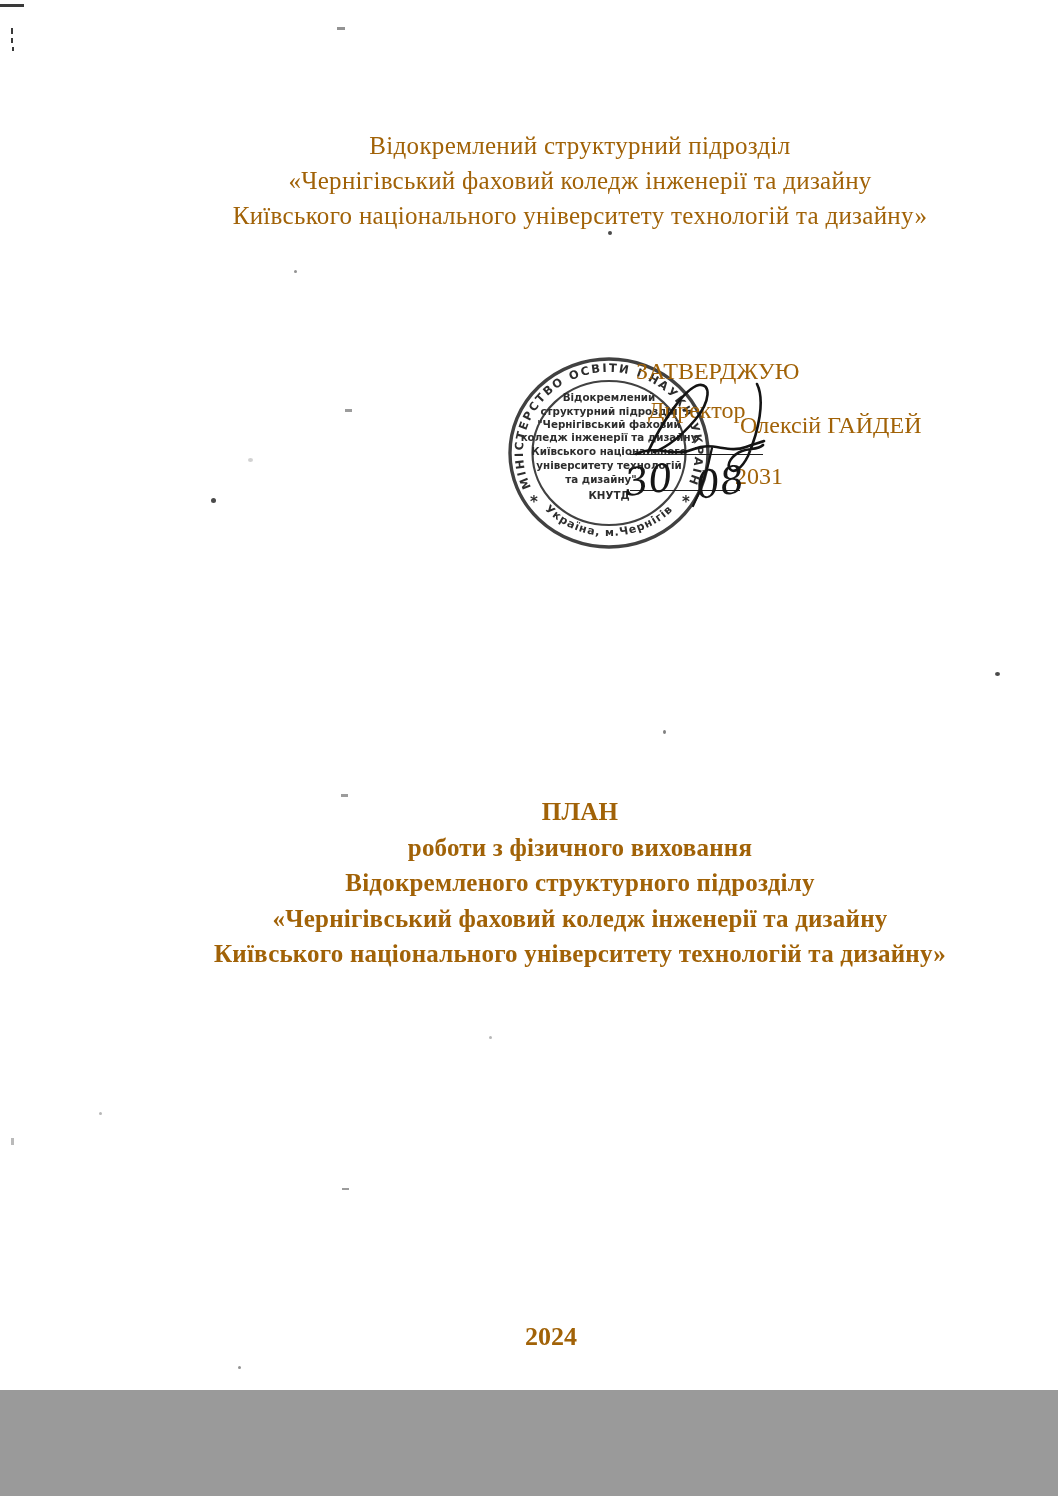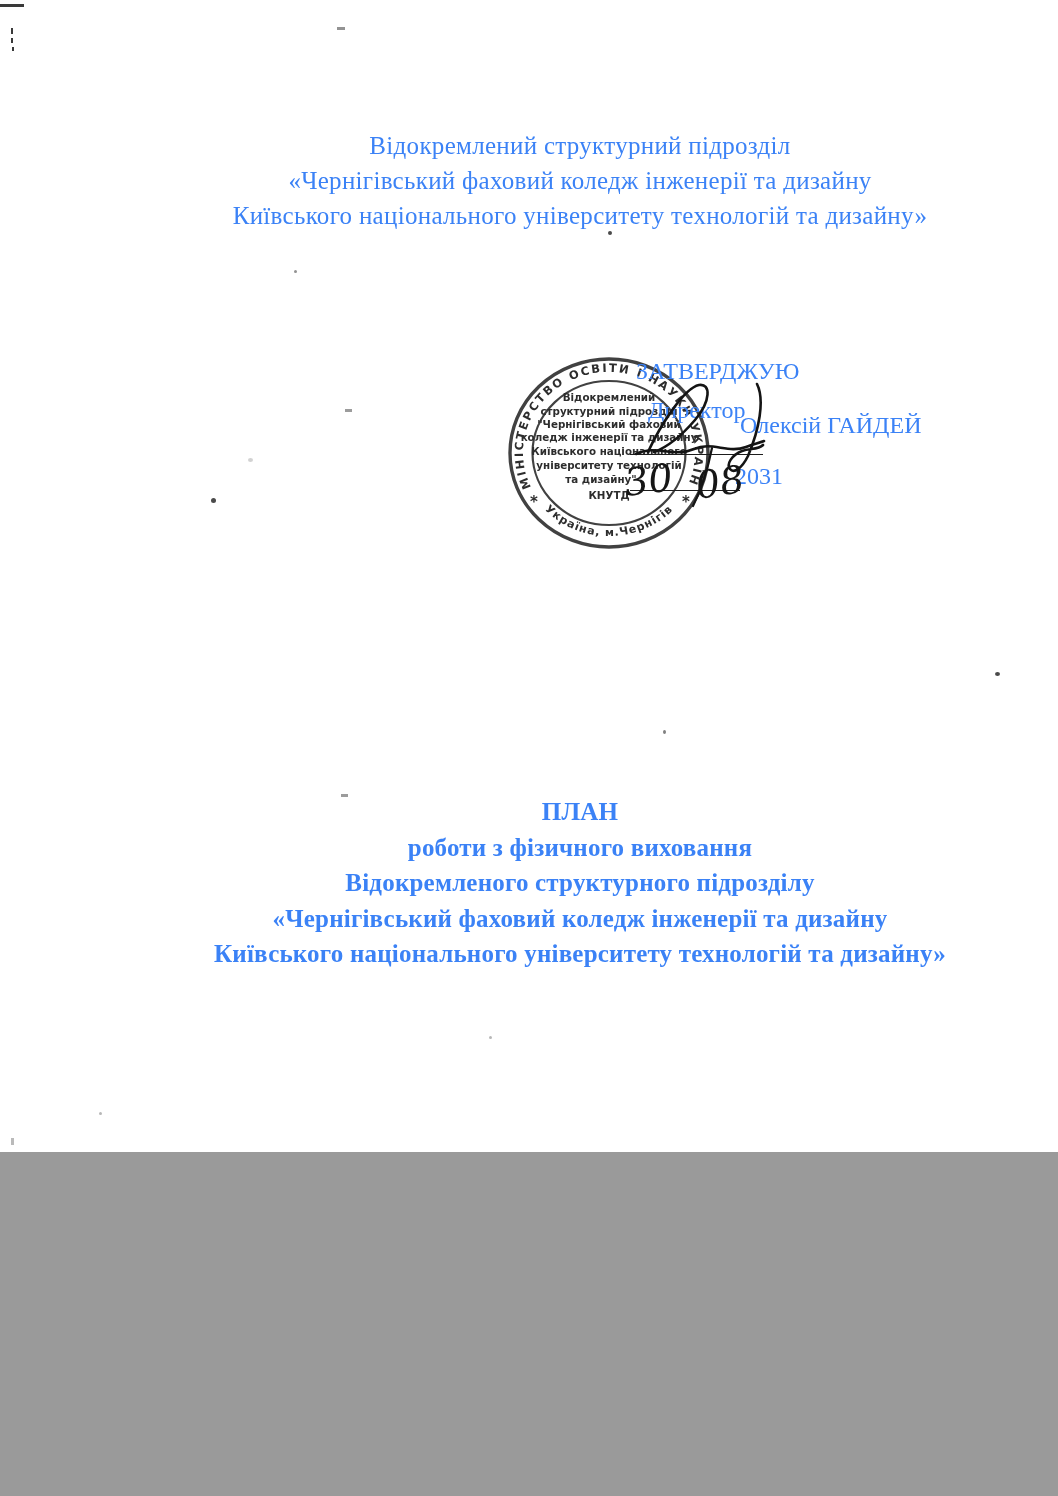--- a/index.html
+++ b/index.html
@@ -1,23 +1,23 @@
 <!DOCTYPE html>
 <html><head>
 <meta charset="utf-8">
 <style>
   html,body{margin:0;padding:0;background:#9a9a9a;}
   .page{
     position:relative;
-    width:1058px;height:1152px;
+    width:1058px;height:1390px;
     margin:0 auto;
     background:#ffffff;
     overflow:hidden;
     font-family:"Liberation Serif", serif;
-    color:#3b82f6;
+    color:#a16207;
   }
   .center-block{
     position:absolute;
     left:100px;width:960px;
     text-align:center;
   }
   .header-block{
     top:128px;
     font-size:25px;
     line-height:35px;
@@ -125,14 +125,15 @@
   </svg>
 
   <div class="center-block title-block">
     <div>ПЛАН</div>
     <div>роботи з фізичного виховання</div>
     <div>Відокремленого структурного підрозділу</div>
     <div>«Чернігівський фаховий коледж інженерії та дизайну</div>
     <div>Київського національного університету технологій та дизайну»</div>
   </div>
 
+  <div class="footer-year">2024</div>
 
 </div>
 
 </body></html>

